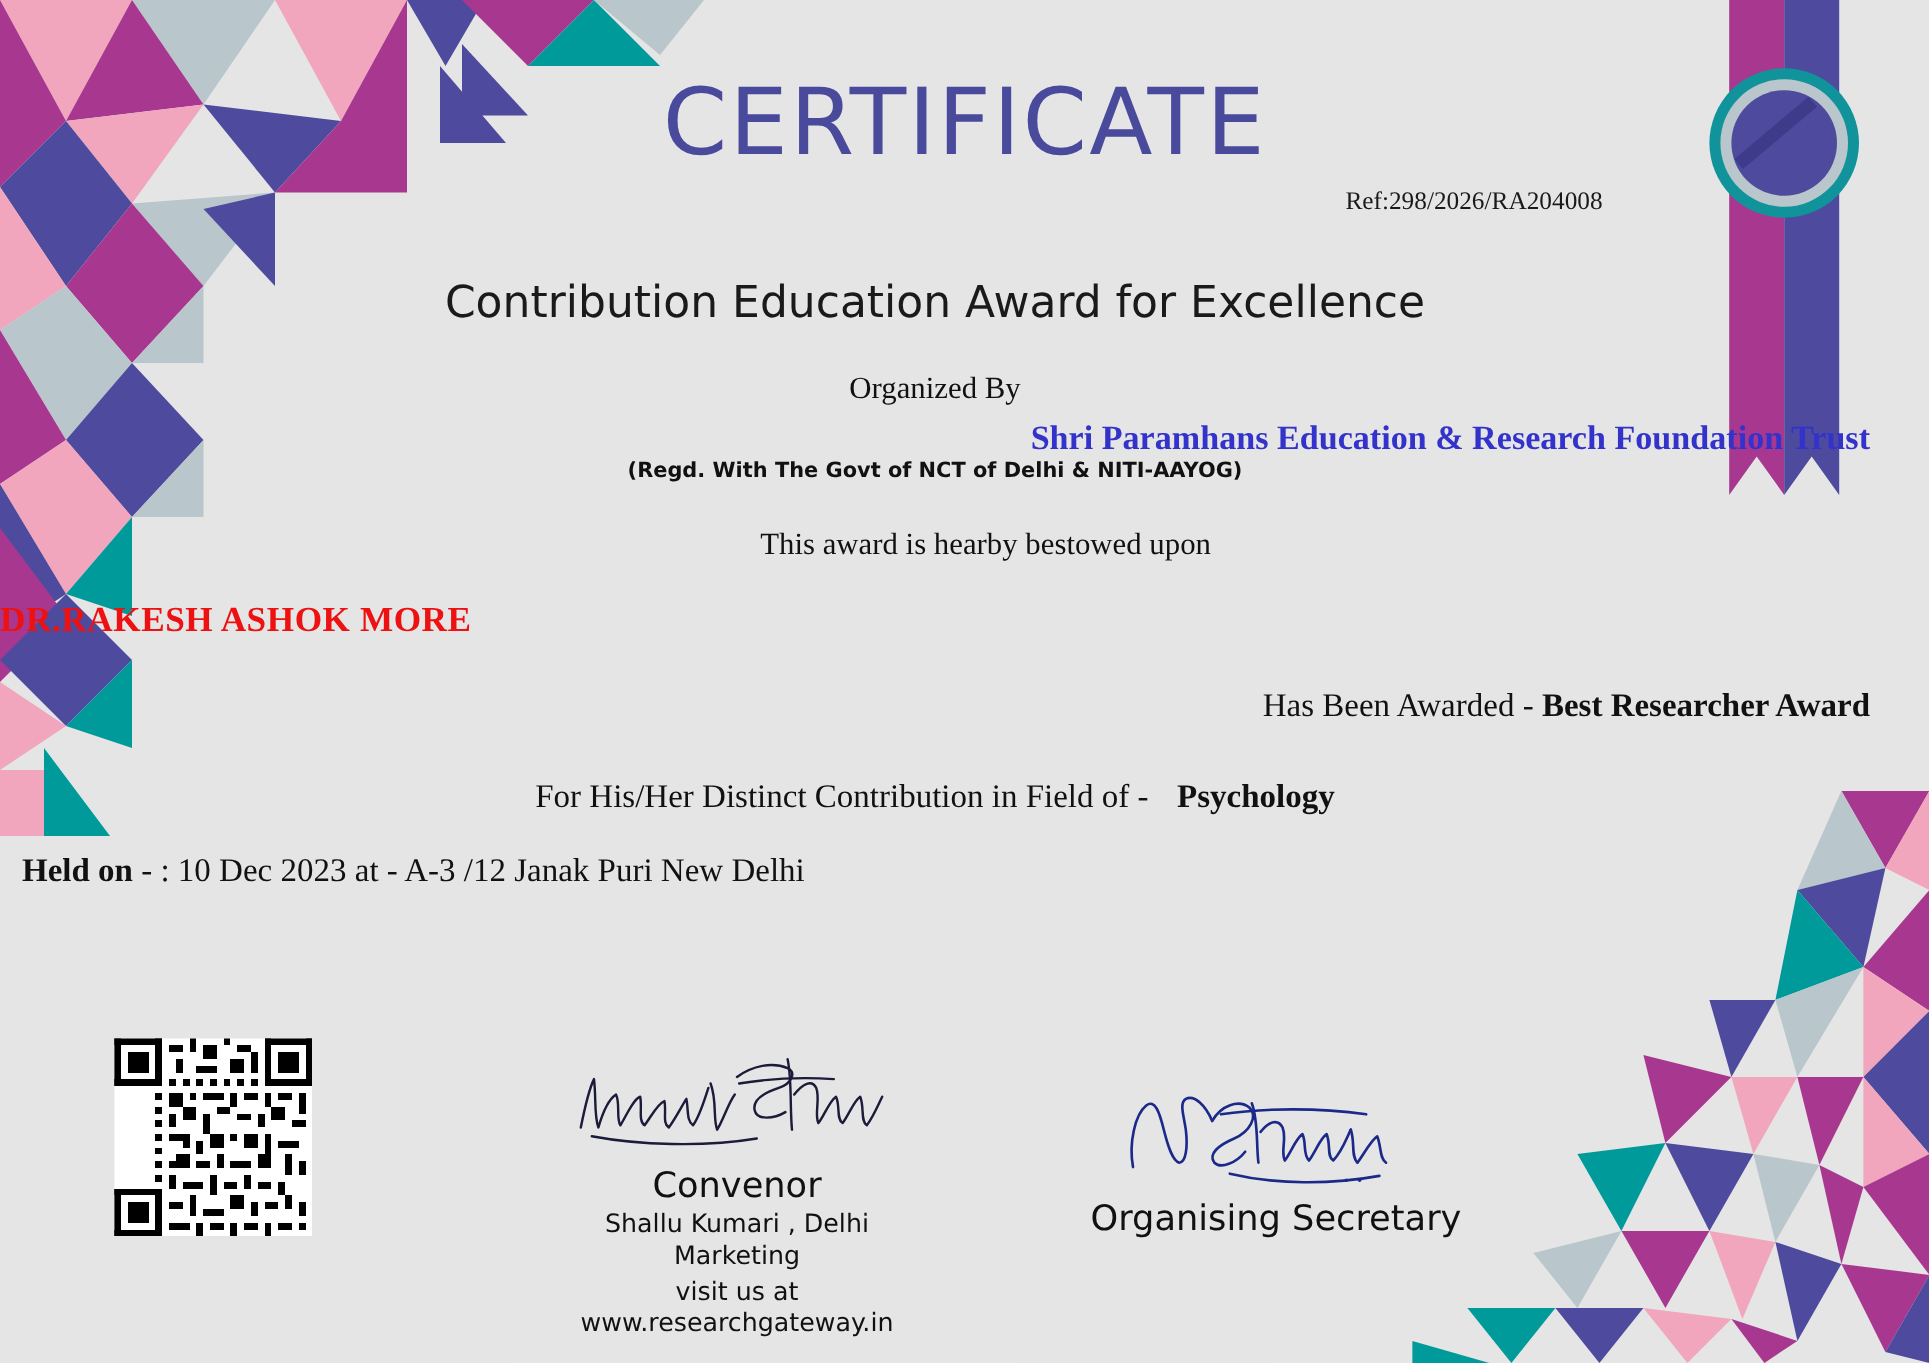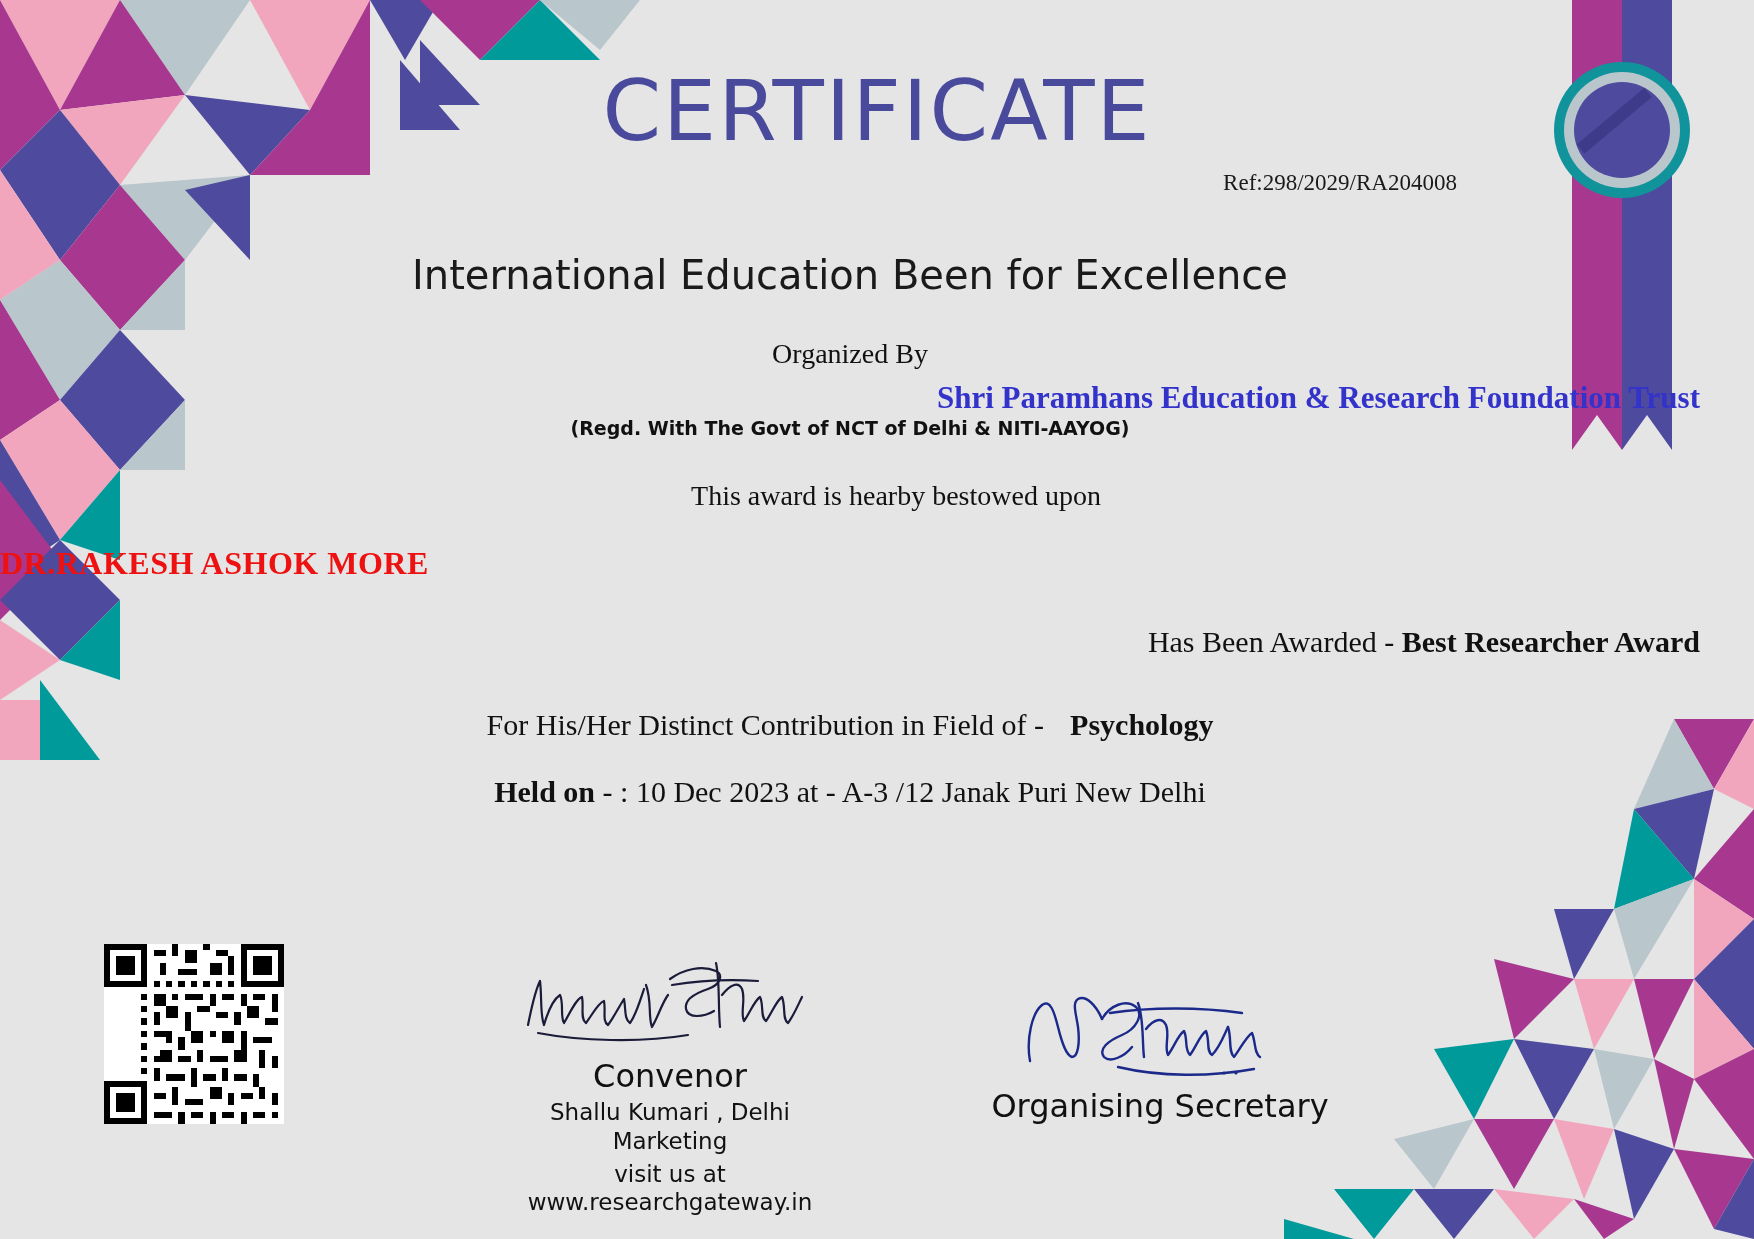--- a/index.html
+++ b/index.html
@@ -153,24 +153,25 @@
   .field-line .field-value {
     font-weight: bold;
     padding-left: 26px;
   }
 
   .held-line {
     position: absolute;
     top: 775px;
     left: 0;
     width: 1700px;
-    text-align: center;
+    text-align: left;
     font-size: 30px;
     color: #111;
     font-weight: bold;
+    padding-left: 20px;
   }
   .held-line .normal { font-weight: normal; }
 
   
   .qr {
     position: absolute;
     left: 104px;
     top: 944px;
     width: 180px;
     height: 180px;
@@ -292,23 +293,23 @@
         <circle cx="0" cy="0" r="68" fill="#11939b"></circle>
         <circle cx="0" cy="0" r="58" fill="#b9c6cc"></circle>
         <circle cx="0" cy="0" r="48" fill="#4e4a9e"></circle>
         <path d="M -44 -18 L 44 -18 L 44 -6 L -44 -6 Z" fill="#2f2f7a" opacity="0.55" transform="rotate(-40)"></path>
       </g>
     </svg>
   </div>
 
   <div class="title">CERTIFICATE</div>
 
-  <div class="refno">Ref:298/2029/RA204008</div>
-
-  <div class="award-name">International Education Been for Excellence</div>
+  <div class="refno">Ref:298/2026/RA204008</div>
+
+  <div class="award-name">Contribution Education Award for Excellence</div>
 
   <div class="organized-by">Organized By</div>
 
   <div class="org-name">Shri Paramhans Education &amp; Research Foundation Trust</div>
 
   <div class="org-sub">(Regd. With The Govt of NCT of Delhi &amp; NITI-AAYOG)</div>
 
   <div class="bestowed">This award is hearby bestowed upon</div>
 
   <div class="recipient">DR.RAKESH ASHOK MORE</div>

